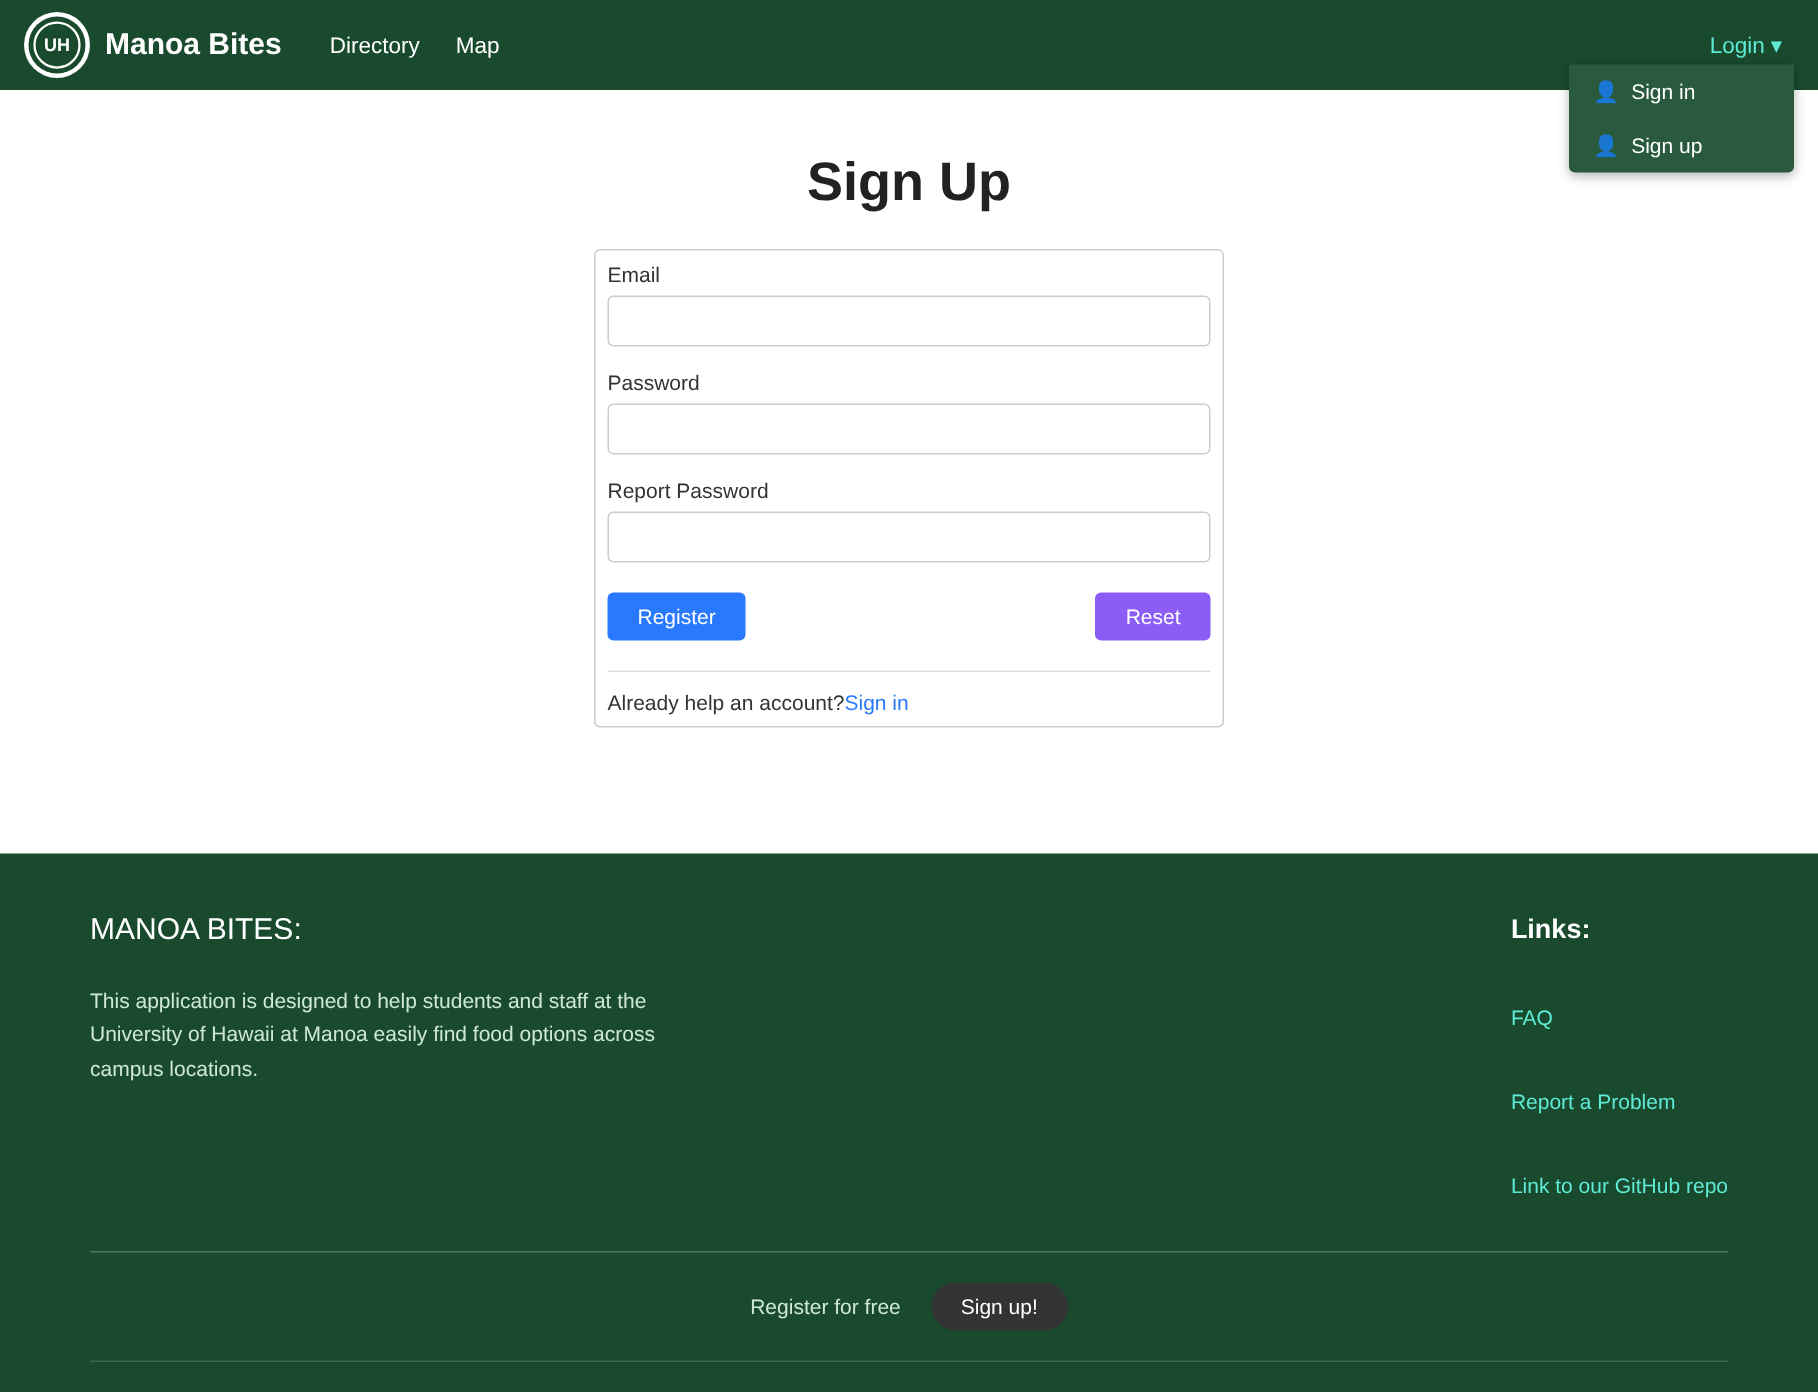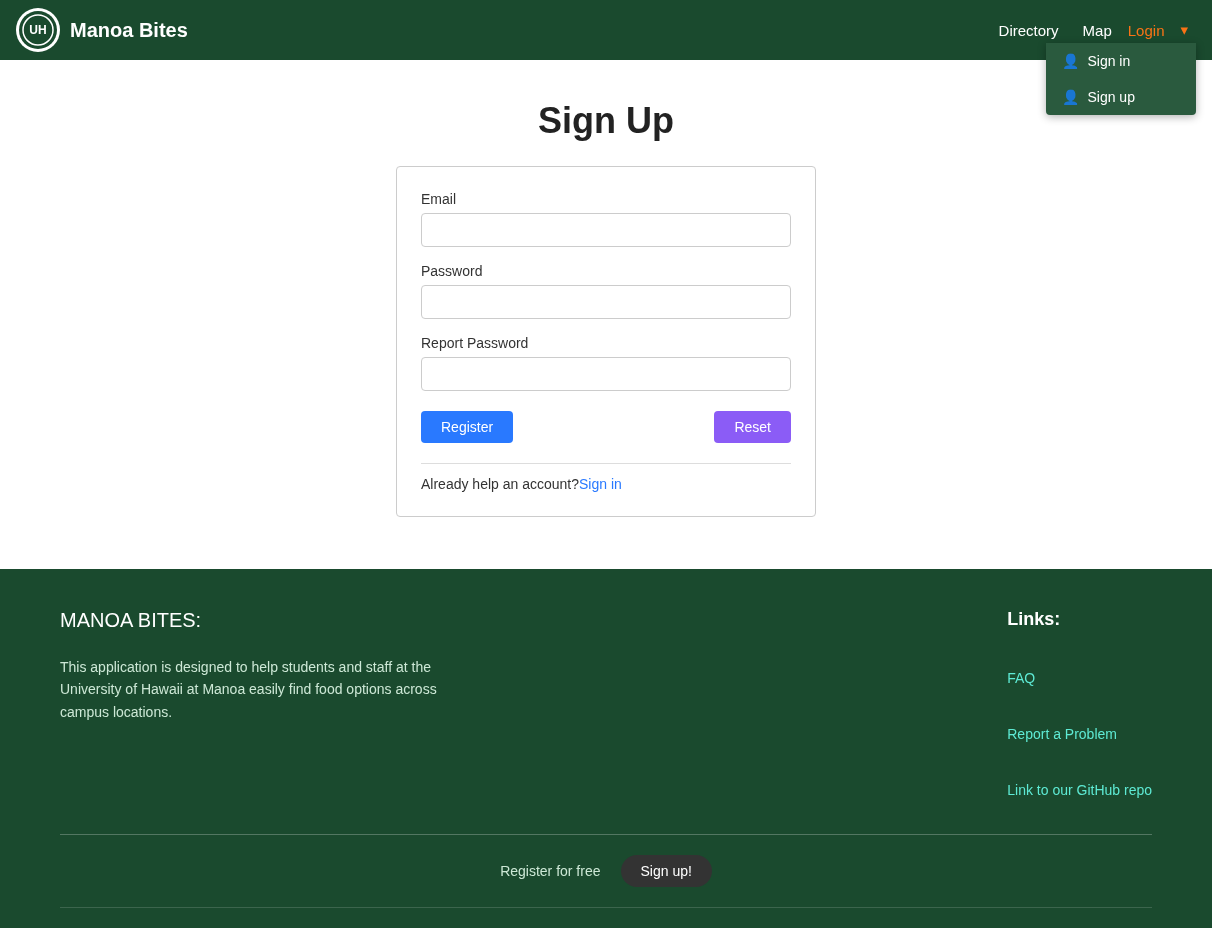--- a/index.html
+++ b/index.html
@@ -38,42 +38,41 @@
     }
     .navbar-logo svg {
       width: 40px;
       height: 40px;
     }
     .navbar-nav {
       display: flex;
       gap: 8px;
       align-items: center;
       flex: 1;
-      justify-content: flex-end;
     }
     .nav-link {
       color: white;
       text-decoration: none;
       font-size: 15px;
       padding: 4px 8px;
       cursor: pointer;
     }
     .navbar-right {
       margin-left: auto;
       position: relative;
     }
     .login-btn {
-      color: #f97316;
+      color: #5eead4;
       background: none;
       border: none;
       font-size: 15px;
       cursor: pointer;
       display: flex;
       align-items: center;
-      gap: 16px;
+      gap: 4px;
       padding: 4px 8px;
     }
     .dropdown-menu {
       position: absolute;
       right: 0;
       top: 100%;
       background: #2a5a3e;
       min-width: 150px;
       box-shadow: 0 2px 8px rgba(0,0,0,0.3);
       z-index: 200;
@@ -106,21 +105,21 @@
       font-weight: bold;
       margin-bottom: 24px;
       color: #222;
     }
 
     
     .form-card {
       background: white;
       border: 1px solid #ccc;
       border-radius: 4px;
-      padding: 24px;
+      padding: 8px;
       width: 420px;
       max-width: 100%;
     }
     .form-group {
       margin-bottom: 16px;
     }
     .form-label {
       display: block;
       font-size: 14px;
       color: #333;

